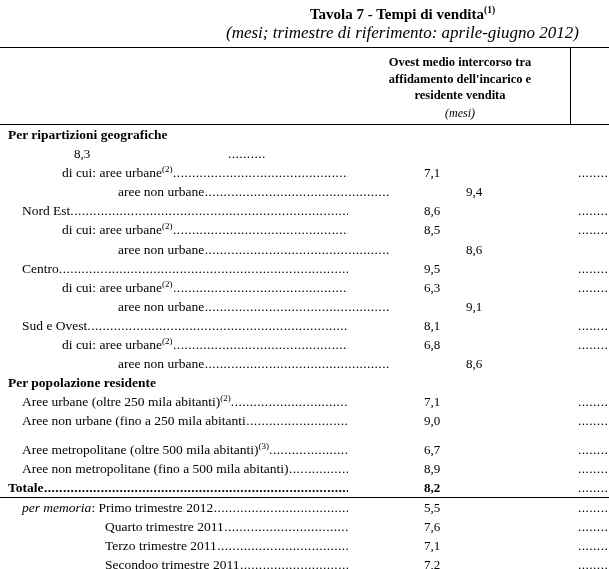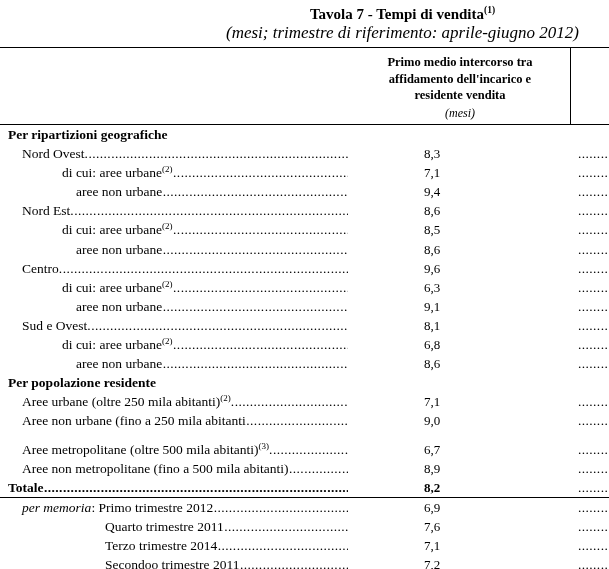--- a/index.html
+++ b/index.html
@@ -146,21 +146,21 @@
     overflow: hidden;
     white-space: nowrap;
     box-sizing: border-box;
     padding-left: 8px;
   }
 
   
   .ind0 { padding-left: 8px; }
   .ind1 { padding-left: 22px; }
   .ind2 { padding-left: 62px; }
-  .ind3 { padding-left: 76px; }
+  .ind3 { padding-left: 76px; margin-left: 42px; }
   .ind-mem { padding-left: 105px; }
 
   .bold { font-weight: bold; justify-content: center; }
   .ital { font-style: italic; }
 
   sup.fn {
     font-size: 9px;
     vertical-align: super;
     line-height: 0;
   }
@@ -173,44 +173,40 @@
   <div class="title-block">
     <div class="doc-title"><span>Tavola 7 - Tempi di vendita</span><sup>(1)</sup></div>
     <div class="doc-subtitle">(mesi; trimestre di riferimento: aprile-giugno 2012)</div>
   </div>
 
   <div class="rule rule-head-top"></div>
 
   <div class="head-row">
     <div class="head-stub"></div>
     <div class="head-col1">
-      <div class="cap">Primo medio intercorso tra</div>
+      <div class="cap">Ovest medio intercorso tra</div>
       <div class="cap">affidamento dell'incarico e</div>
       <div class="cap">residente vendita</div>
       <div class="unit">(mesi)</div>
     </div>
     <div class="head-col2"></div>
   </div>
 
   <div class="rule rule-head-bot"></div>
 
   <div class="rows" id="body-rows">
       <div class="row">
         <div class="cell-label ind0 bold no-leader">
           <span class="lbl-text">Per ripartizioni geografiche</span>
           <span class="leader"></span>
         </div>
         <div class="cell-val"></div>
         <div class="cell-val2"></div>
       </div>
       <div class="row">
-        <div class="cell-label ind1">
-          <span class="lbl-text">Nord Ovest.</span>
-          <span class="leader"></span>
-        </div>
         <div class="cell-val">8,3</div>
         <div class="cell-val2">..........</div>
       </div>
       <div class="row">
         <div class="cell-label ind2">
           <span class="lbl-text">di cui: aree urbane<sup class="fn">(2)</sup></span>
           <span class="leader"></span>
         </div>
         <div class="cell-val">7,1</div>
         <div class="cell-val2">..........</div>
@@ -245,21 +241,21 @@
           <span class="leader"></span>
         </div>
         <div class="cell-val">8,6</div>
         <div class="cell-val2">..........</div>
       </div>
       <div class="row">
         <div class="cell-label ind1">
           <span class="lbl-text">Centro.</span>
           <span class="leader"></span>
         </div>
-        <div class="cell-val">9,6</div>
+        <div class="cell-val">9,5</div>
         <div class="cell-val2">..........</div>
       </div>
       <div class="row">
         <div class="cell-label ind2">
           <span class="lbl-text">di cui: aree urbane<sup class="fn">(2)</sup></span>
           <span class="leader"></span>
         </div>
         <div class="cell-val">6,3</div>
         <div class="cell-val2">..........</div>
       </div>
@@ -343,34 +339,34 @@
         </div>
         <div class="cell-val bold">8,2</div>
         <div class="cell-val2">..........</div>
       </div>
       <div class="rule rule-total-bot"></div>
       <div class="row">
         <div class="cell-label ind1">
           <span class="lbl-text"><span class="ital">per memoria</span>: Primo trimestre 2012 </span>
           <span class="leader"></span>
         </div>
-        <div class="cell-val">6,9</div>
+        <div class="cell-val">5,5</div>
         <div class="cell-val2">..........</div>
       </div>
       <div class="row">
         <div class="cell-label ind-mem">
           <span class="lbl-text">Quarto trimestre 2011 </span>
           <span class="leader"></span>
         </div>
         <div class="cell-val">7,6</div>
         <div class="cell-val2">..........</div>
       </div>
       <div class="row">
         <div class="cell-label ind-mem">
-          <span class="lbl-text">Terzo trimestre 2014 </span>
+          <span class="lbl-text">Terzo trimestre 2011 </span>
           <span class="leader"></span>
         </div>
         <div class="cell-val">7,1</div>
         <div class="cell-val2">..........</div>
       </div>
       <div class="row">
         <div class="cell-label ind-mem">
           <span class="lbl-text">Secondoo trimestre 2011 </span>
           <span class="leader"></span>
         </div>

